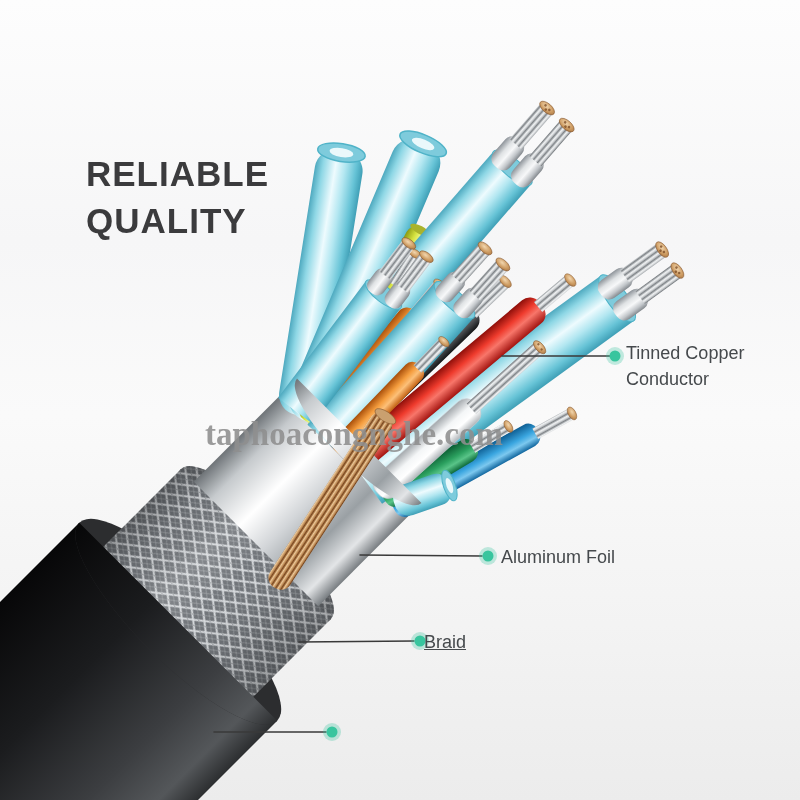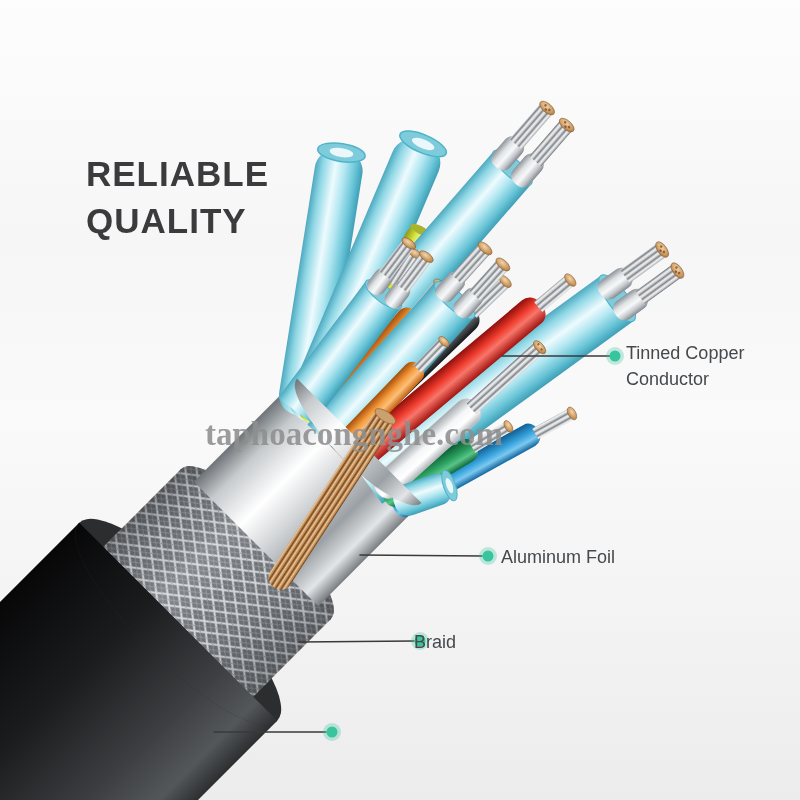--- a/index.html
+++ b/index.html
@@ -16,21 +16,21 @@
   .watermark{
     position:absolute;left:205px;top:416px;width:380px;z-index:6;text-align:left;
     font-family:"Liberation Serif", serif;font-weight:700;font-size:33px;color:#8f8f8f;opacity:.88;
     letter-spacing:0px;white-space:nowrap;
   }
   .callout-label{
     position:absolute;z-index:7;color:#45494c;font-size:18px;line-height:26px;white-space:nowrap;
   }
   #label-tinned{left:626px;top:340px;}
   #label-foil{left:501px;top:544px;}
-  #label-braid{left:414px;top:629px;}
+  #label-braid{left:424px;top:629px;text-decoration:underline;}
   #label-pvc{left:346px;top:720px;}
 </style>
 </head>
 <body>
 
 <div class="stage">
 
   <svg width="800" height="800" viewBox="0 0 800 800">
     <defs>
       <linearGradient id="jacketGrad" x1="0" y1="0" x2="1" y2="0">

